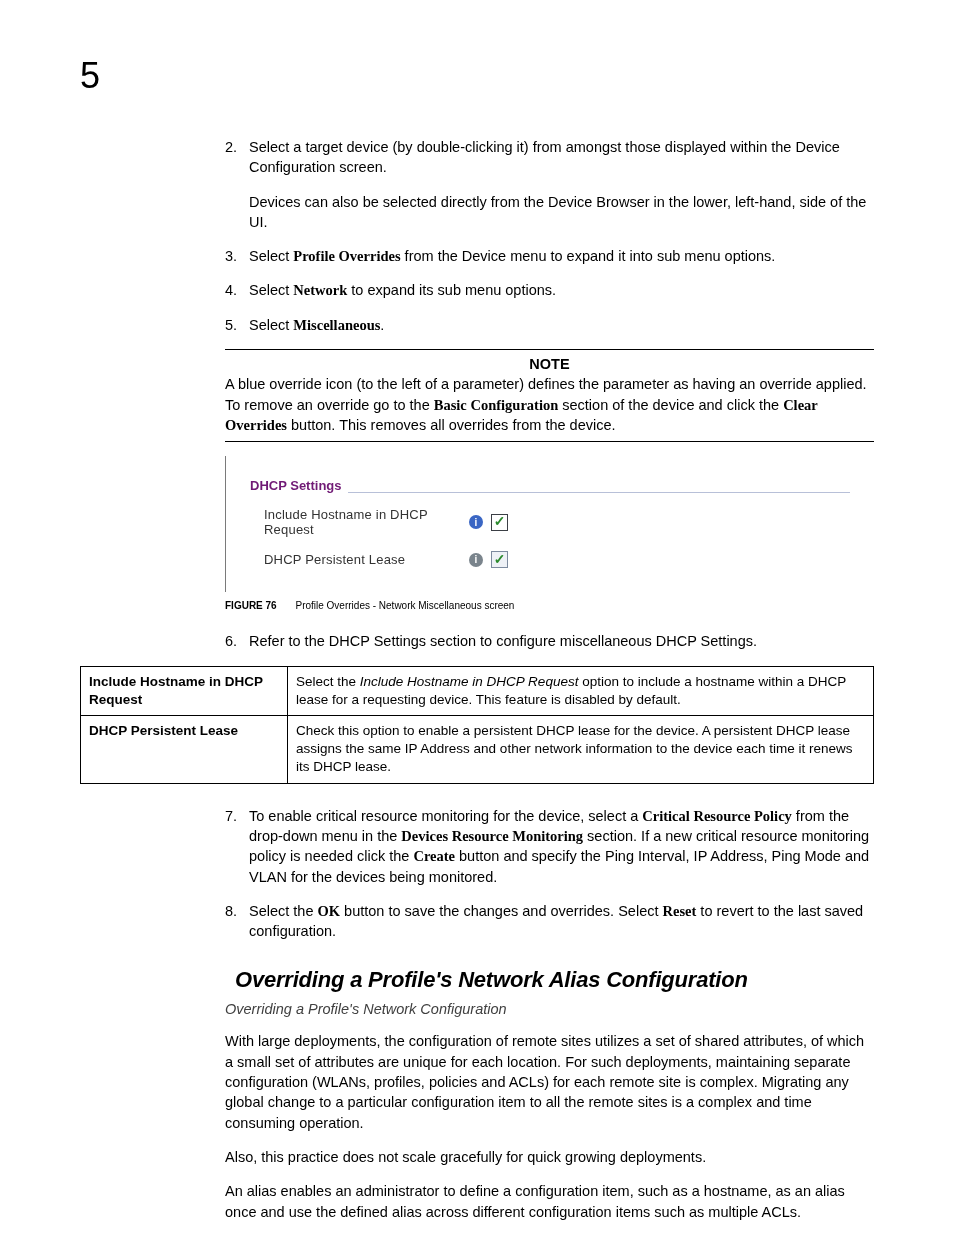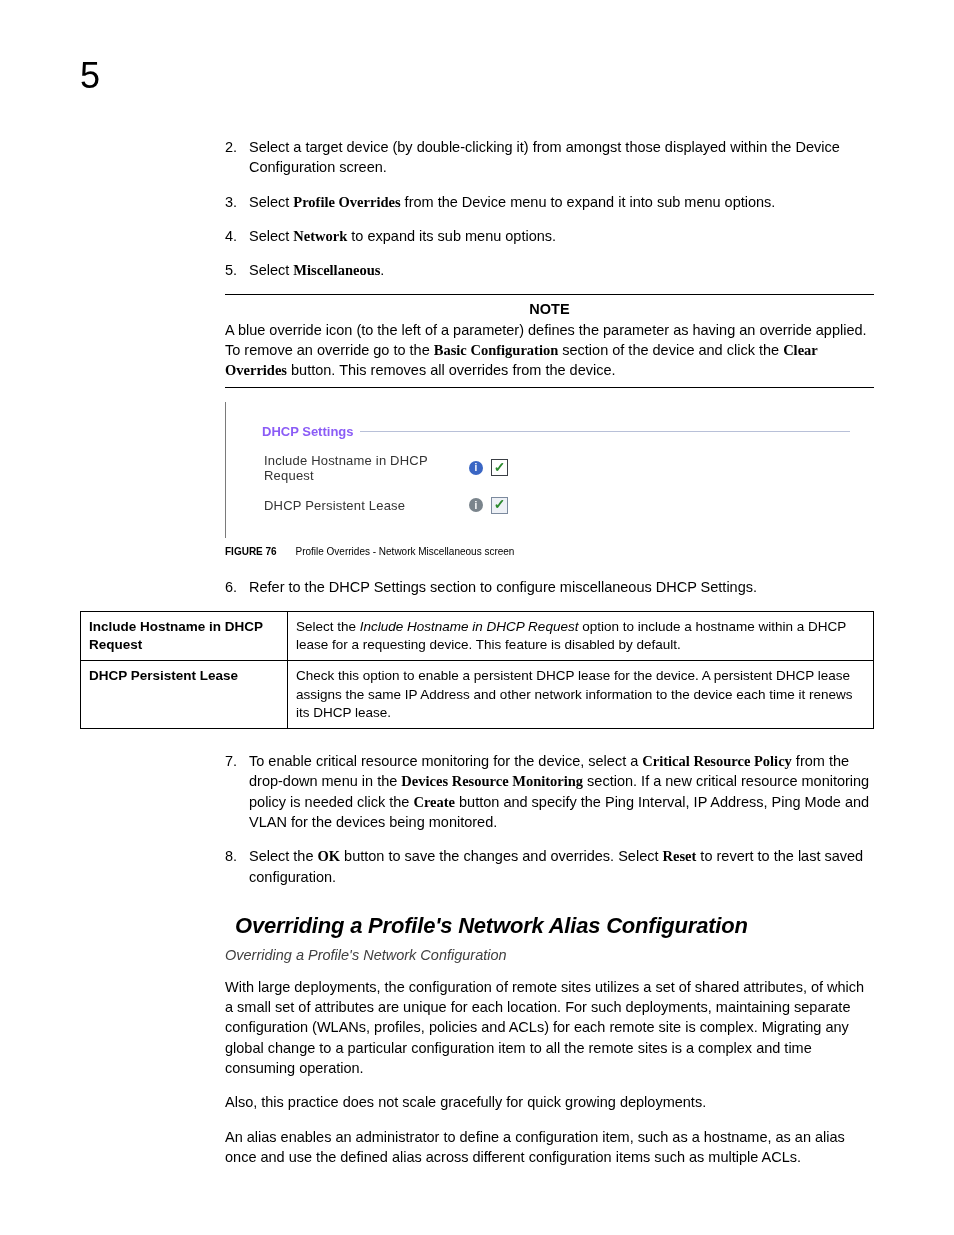--- a/index.html
+++ b/index.html
@@ -69,26 +69,25 @@
   }
 
   
   .figure-shot {
     margin: 10px 0 8px 0;
     border-left: 1px solid #7a7a7a;
     padding: 22px 24px 24px 24px;
     background: #fff;
   }
   .dhcp-title {
-    color: #8b5cf6;
+    color: #701a75;
     font-weight: bold;
     font-size: 13px;
     display: flex;
-    align-items: center;
-    margin-left: 12px;
+    align-items: flex-end;
   }
   .dhcp-title .line {
     flex: 1;
     border-top: 1px solid #b8c0d8;
     margin-left: 6px;
     height: 0;
   }
   .dhcp-row {
     display: flex;
     align-items: center;
@@ -190,20 +189,21 @@
 
   <div class="chapnum">5</div>
 
   <div class="content">
 
     <ol class="steps">
       <li>
         <span class="num">2.</span>
         <div class="body">
           <p>Select a target device (by double-clicking it) from amongst those displayed within the Device Configuration screen.</p>
+          <p>Devices can also be selected directly from the Device Browser in the lower, left-hand, side of the UI.</p>
         </div>
       </li>
       <li>
         <span class="num">3.</span>
         <div class="body">
             <p>Select <b>Profile Overrides</b> from the Device menu to expand it into sub menu options.</p>
           </div>
       </li>
       <li>
         <span class="num">4.</span>

